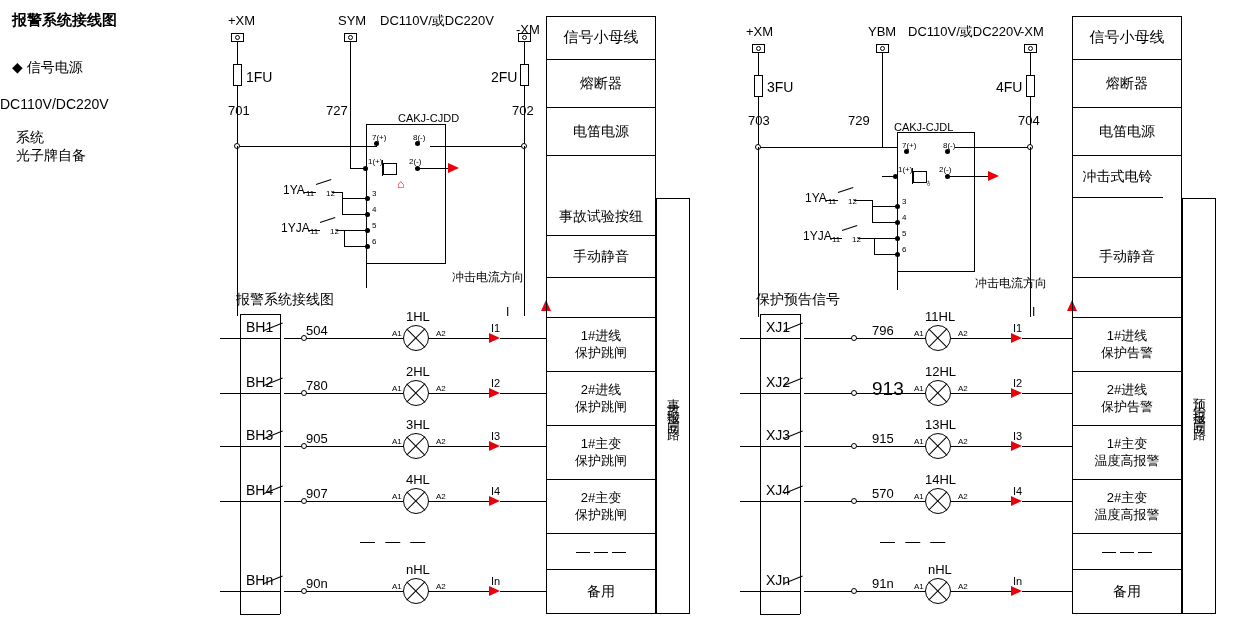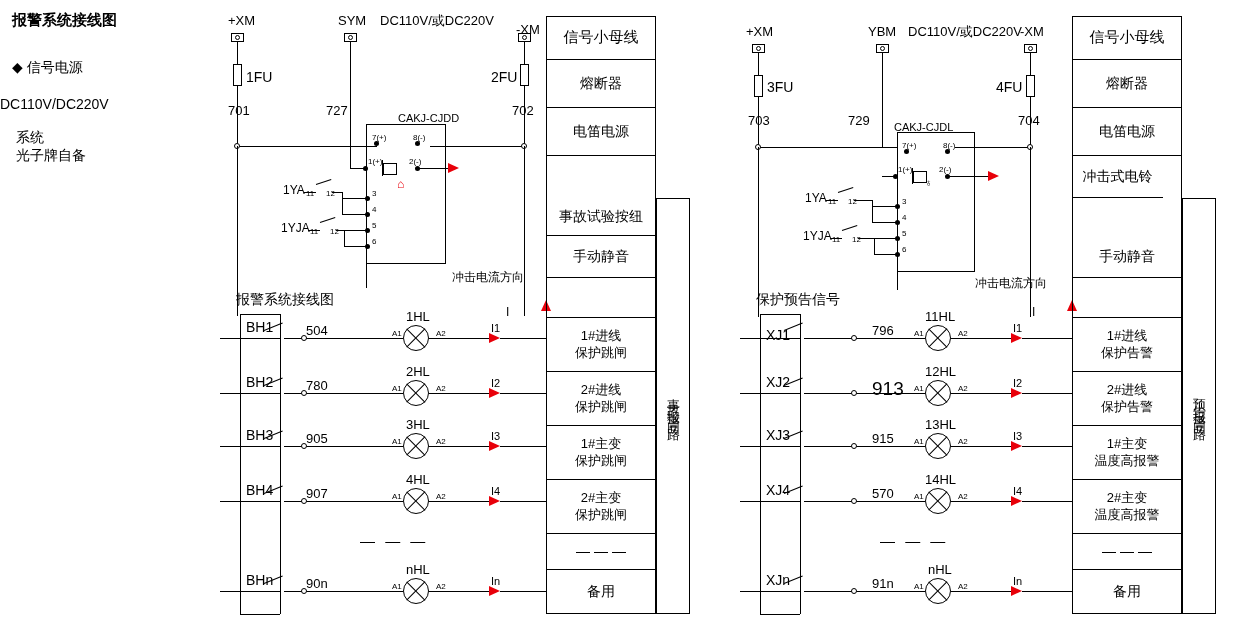--- a/index.html
+++ b/index.html
@@ -340,21 +340,21 @@
   <div class="txt" style="left:756px;top:292px;font-size:14px;">保护预告信号</div>
   <div class="ln vl" style="left:760px;top:314px;height:300px;"></div>
   <div class="ln vl" style="left:800px;top:314px;height:300px;"></div>
   <div class="ln hl" style="left:760px;top:314px;width:40px;"></div>
   <div class="ln hl" style="left:760px;top:614px;width:40px;"></div>
 
   <div class="ln vl" style="left:1072px;top:316px;height:298px;"></div>
   <div class="txt" style="left:1032px;top:306px;font-size:12px;">I</div>
   <div class="arrowU" style="left:1067px;top:300px;"></div>
 
-  <div class="txt" style="left:766px;top:320px;font-size:14px;margin-top:8px;">XJ1</div>
+  <div class="txt" style="left:766px;top:320px;font-size:14px;">XJ1</div>
   <div class="ln hl" style="left:740px;top:338px;width:60px;"></div>
   <div class="ln" style="left:784px;top:330px;width:20px;height:1px;transform:rotate(-22deg);transform-origin:left center;"></div>
   <div class="ln hl" style="left:804px;top:338px;width:66px;"></div>
   <div class="onode" style="left:851px;top:335px;"></div>
   <div class="txt" style="left:872px;top:324px;font-size:13px;">796</div>
   <div class="txt" style="left:925px;top:310px;font-size:13px;">11HL</div>
   <div class="txt tiny" style="left:914px;top:330px;">A1</div>
   <div class="txt tiny" style="left:958px;top:330px;">A2</div>
   <div class="lamp" style="left:925px;top:325px;"></div>
   <div class="ln hl" style="left:870px;top:338px;width:55px;"></div>

